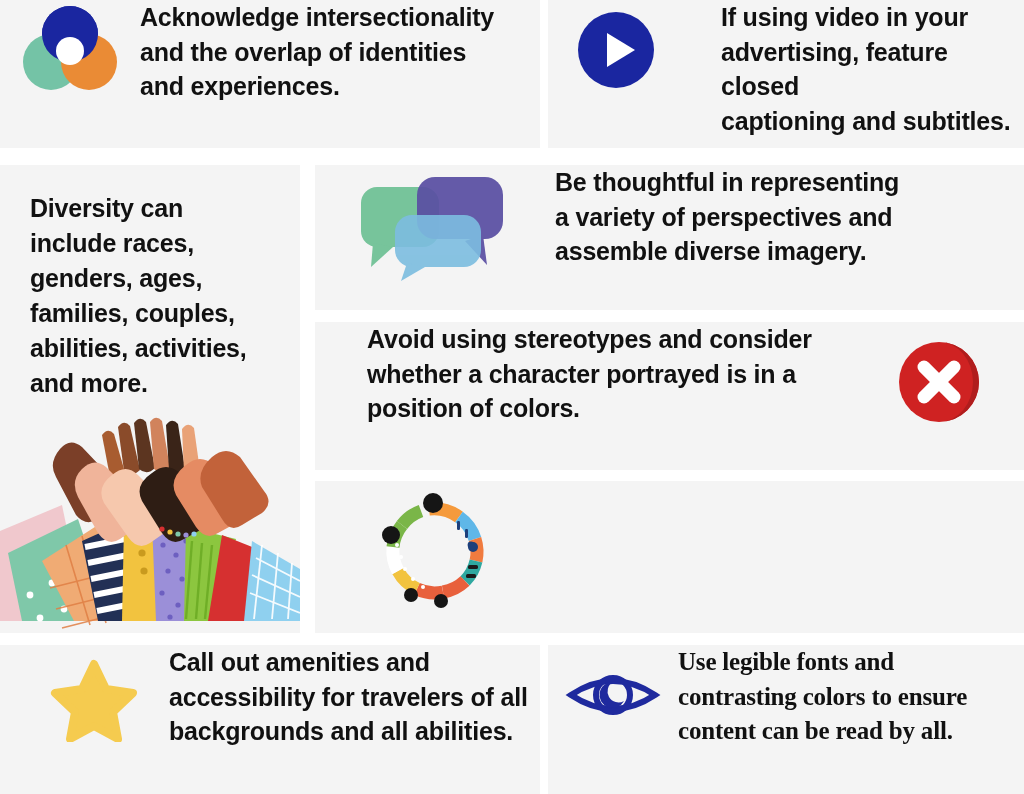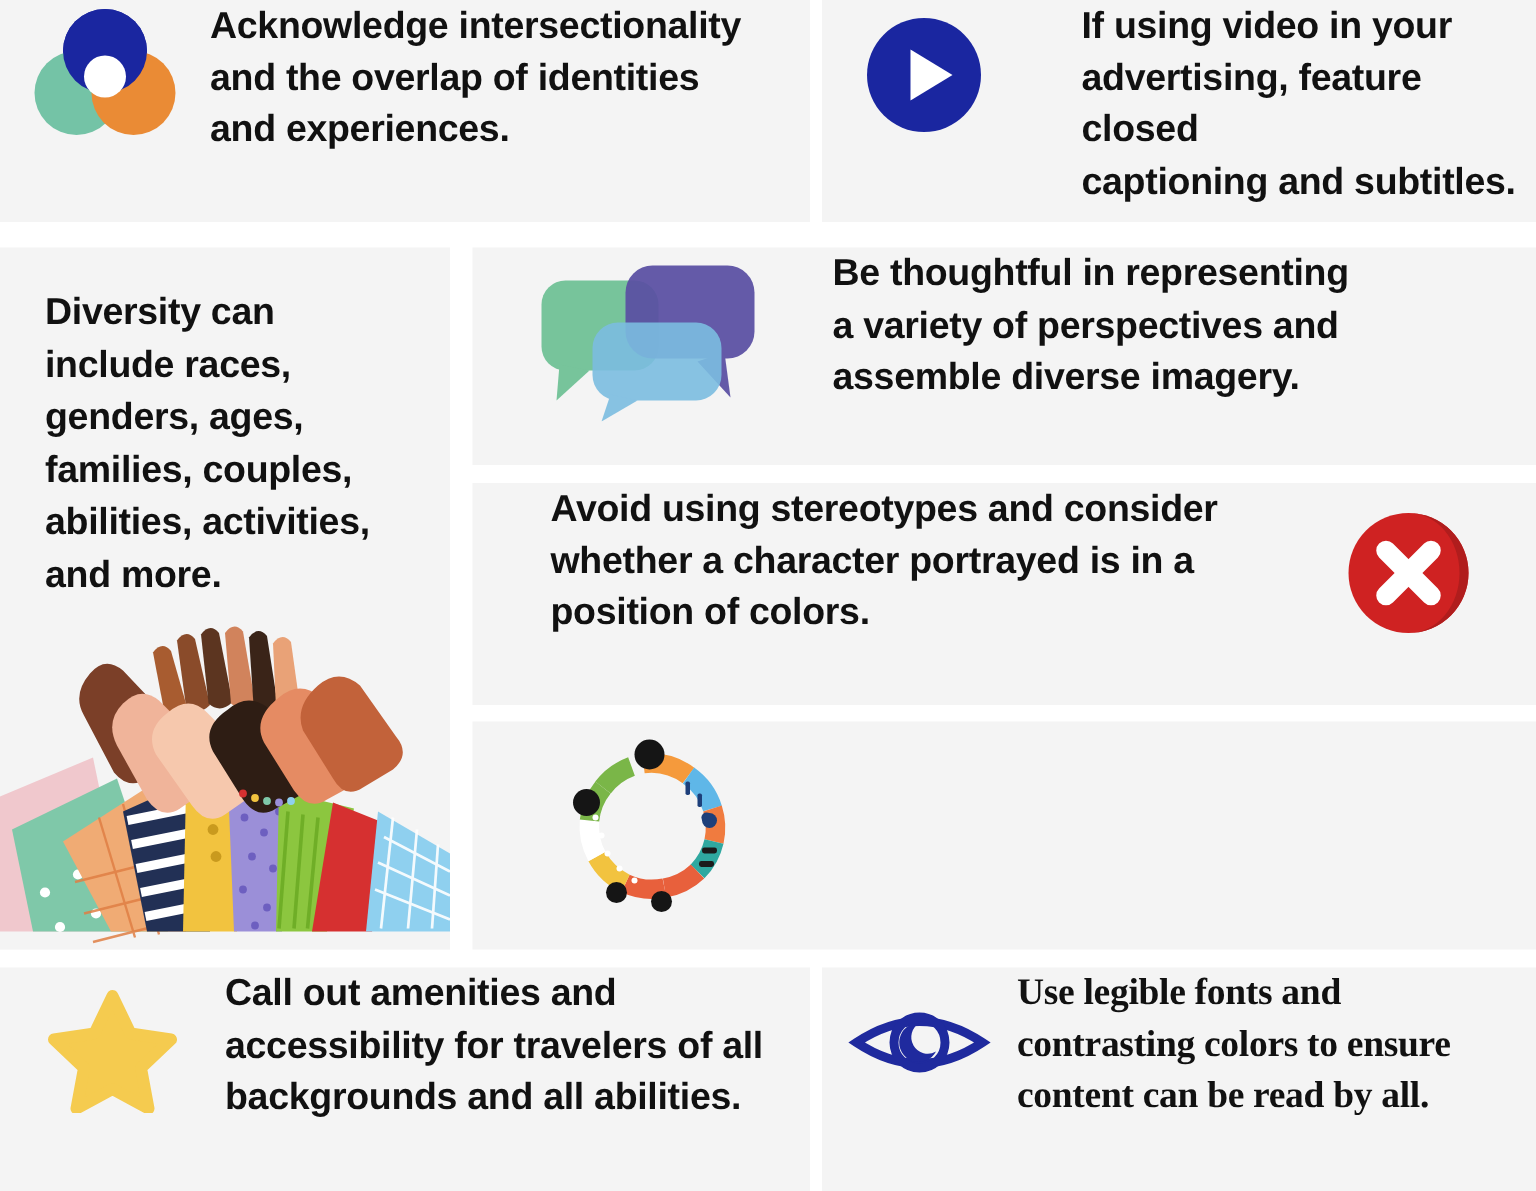--- a/index.html
+++ b/index.html
@@ -47,21 +47,21 @@
   #panel-intersectionality { left: 0;   top: 0;   width: 540px; height: 148px; }
   #panel-video             { left: 548px; top: 0; width: 476px; height: 148px; gap: 38px; }
 
   #panel-diversity         { left: 0;   top: 165px; width: 300px; height: 468px;
                              display: block; }
 
   #panel-thoughtful        { left: 315px; top: 165px; width: 709px; height: 145px; }
   #panel-stereotypes       { left: 315px; top: 322px; width: 709px; height: 148px; }
   #panel-language          { left: 315px; top: 481px; width: 709px; height: 152px; }
 
-  #panel-amenities         { left: 0;   top: 645px; width: 540px; height: 149px; }
+  #panel-amenities         { left: 0;   top: 645px; width: 540px; height: 149px; padding-left: 19px; }
   #panel-legible           { left: 548px; top: 645px; width: 476px; height: 149px; font-family: Liberation Serif, serif; }
 
   
   #panel-intersectionality .icon-box { width: 140px; height: 100px; }
   #panel-intersectionality .panel-text { font-size: 25px; }
 
   
   #panel-video .icon-box { width: 135px; height: 100px; }
   #panel-video .panel-text { font-size: 25px; }
 

